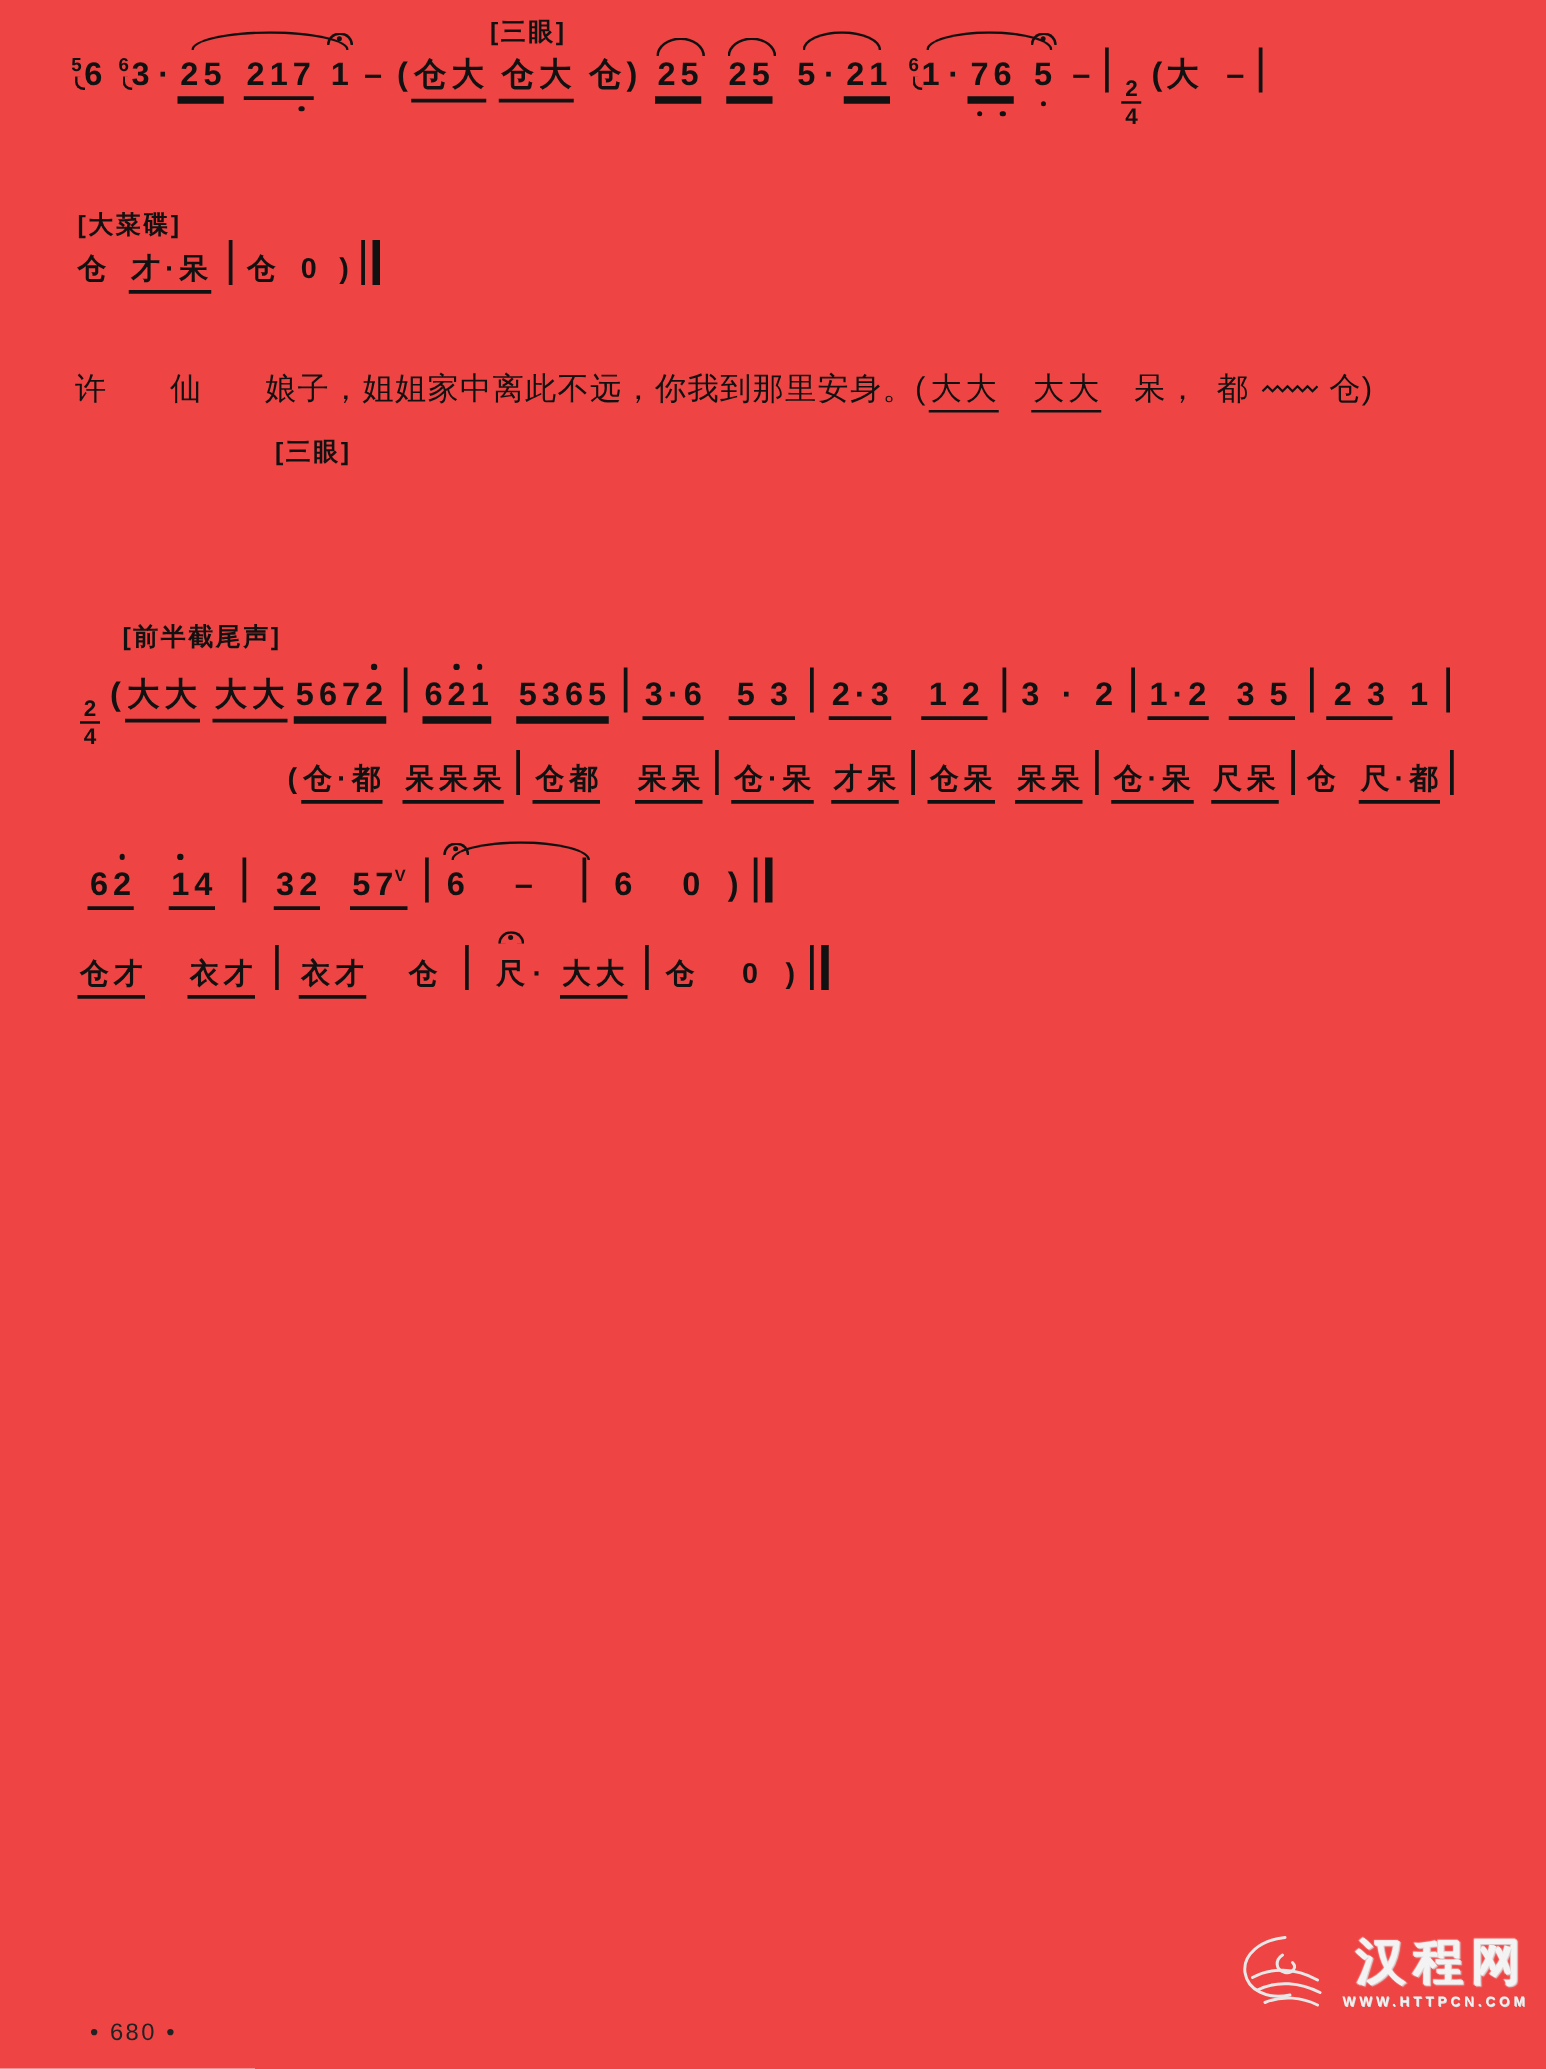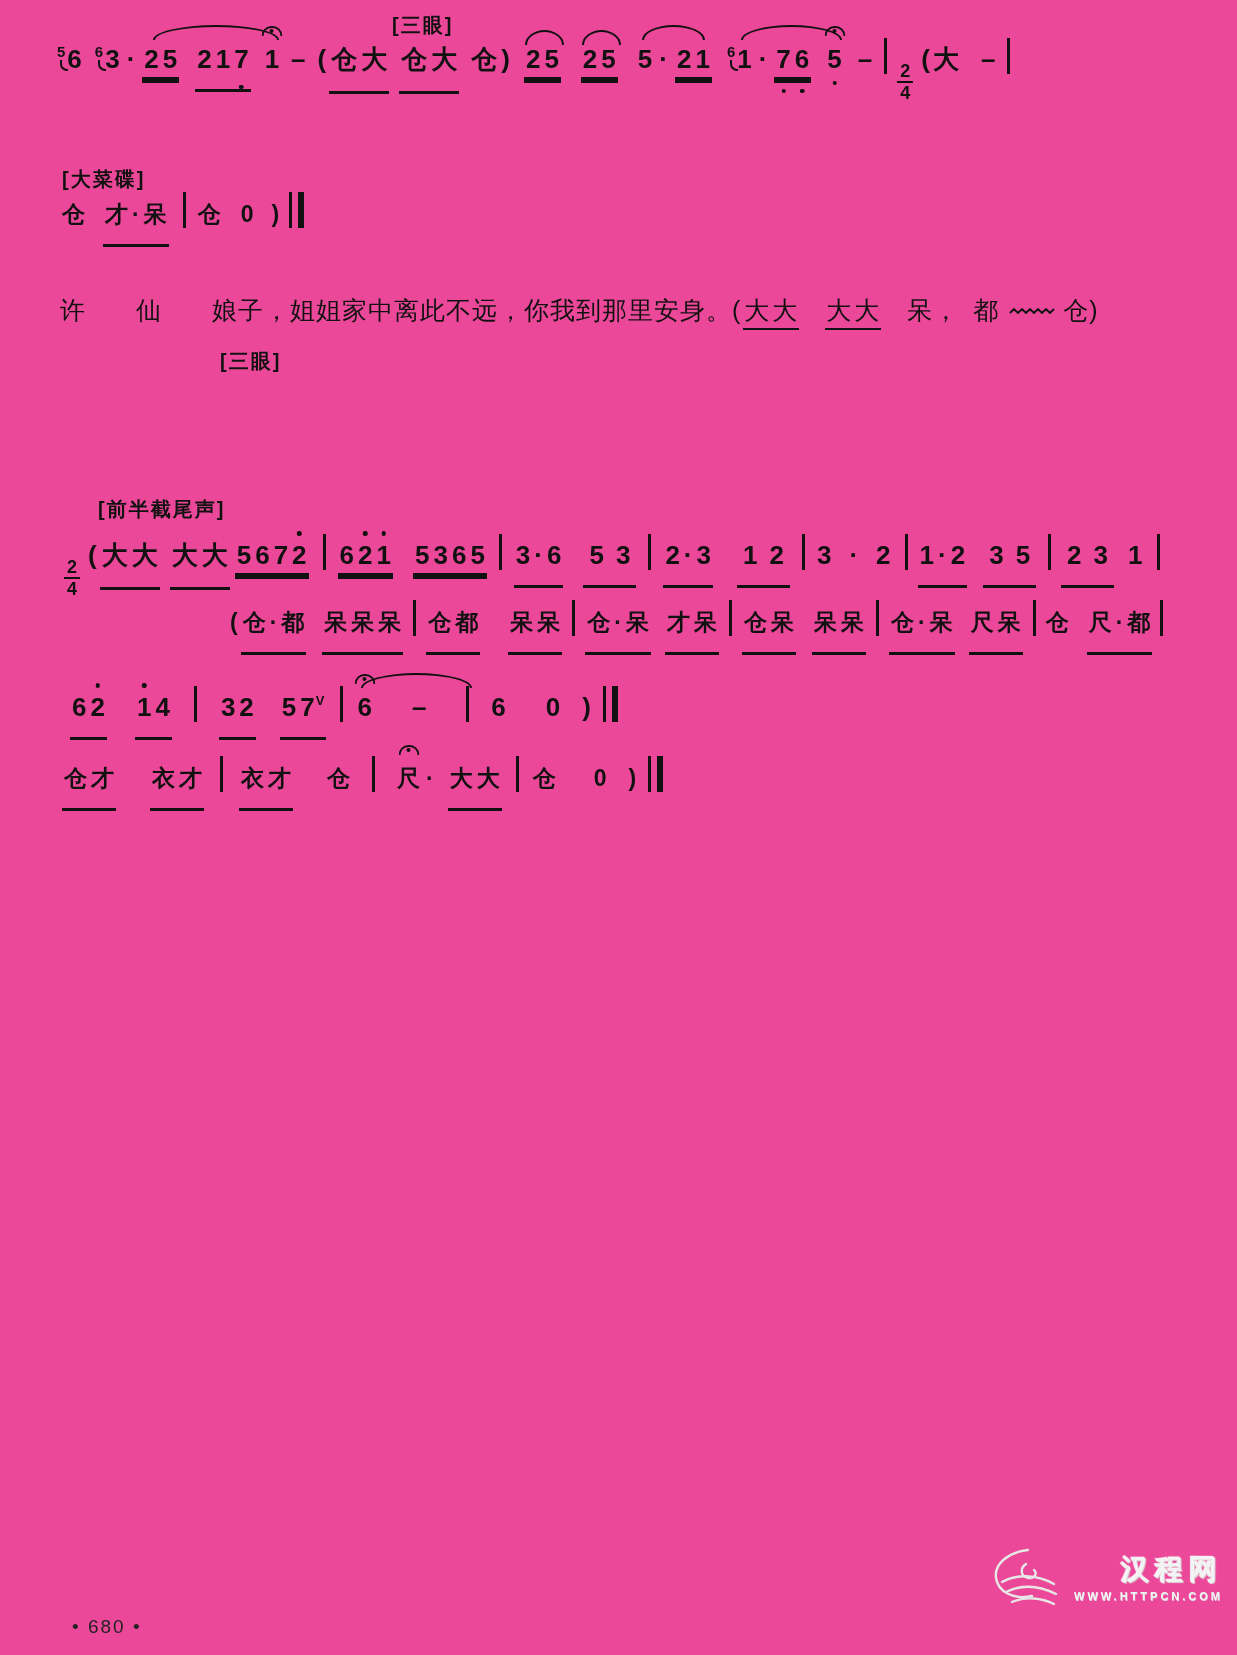--- a/index.html
+++ b/index.html
@@ -1,22 +1,22 @@
 <!DOCTYPE html>
 <html><head>
 <meta charset="utf-8">
 <style>
   html,body{margin:0;padding:0;background:#fff;}
-  .page{position:relative;width:1237px;height:1655px;background:#ec4899;
+  .page{position:relative;width:1237px;height:1655px;background:#ef4444;
         font-family:"Liberation Sans","DejaVu Sans",sans-serif;color:#111;overflow:hidden;}
 
   .line{position:absolute;white-space:nowrap;}
   .music{font-size:26px;font-weight:700;padding-top:24px;padding-bottom:18px;letter-spacing:0;}
   .tok{display:inline-block;position:relative;vertical-align:baseline;}
-  .u1{border-bottom:3px solid #111;padding-bottom:14px;}
+  .u1{border-bottom:3px solid #111;padding-bottom:2px;}
   .u2{border-bottom:3px solid #111;padding-bottom:2px;position:relative;}
   .u2::after{content:"";position:absolute;left:0;right:0;bottom:-6px;height:3px;background:#111;}
   .np{display:inline-block;position:relative;padding:0 2px;}
   .sp .np{padding:0 6px;}
   .np.oa::before{content:"";position:absolute;top:-9px;left:50%;transform:translateX(-50%);
       width:4.5px;height:4.5px;background:#111;border-radius:50%;}
   .np.ob::after{content:"";position:absolute;bottom:-10px;left:50%;transform:translateX(-50%);
       width:4.5px;height:4.5px;background:#111;border-radius:50%;}
   .u1 .np.ob::after{bottom:-14px;}
   .u2 .np.ob::after{bottom:-18px;}
@@ -46,21 +46,21 @@
   .perc{font-size:23px;}
 
   .label{position:absolute;font-size:20px;font-weight:700;letter-spacing:2px;}
 
   .footer{position:absolute;left:72px;top:1616px;font-size:19px;letter-spacing:2px;
       font-weight:500;color:#222;}
 
   .watermark{position:absolute;right:14px;top:1542px;display:flex;align-items:center;
       color:#efefef;}
   .wm-text{display:flex;flex-direction:column;align-items:flex-end;margin-left:6px;}
-  .wm-name{font-size:28px;font-weight:700;letter-spacing:6px;color:#f3f3f3;
+  .wm-name{font-size:40px;font-weight:700;letter-spacing:6px;color:#f3f3f3;
       text-shadow:1px 1px 1px #d9d9d9,-1px -1px 1px #ffffff;line-height:1;}
   .wm-url{font-size:11px;font-weight:700;letter-spacing:3px;color:#f1f1f1;
       text-shadow:0.5px 0.5px 0.5px #dcdcdc;margin-top:6px;}
 </style>
 </head>
 <body>
 
 <div class="page">
 
   <div class="label" style="left:392px;top:12px">[三眼]</div>

